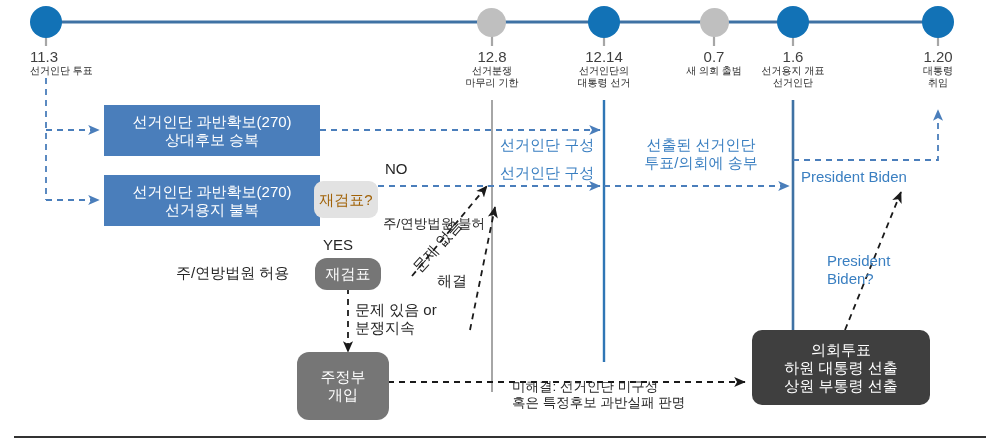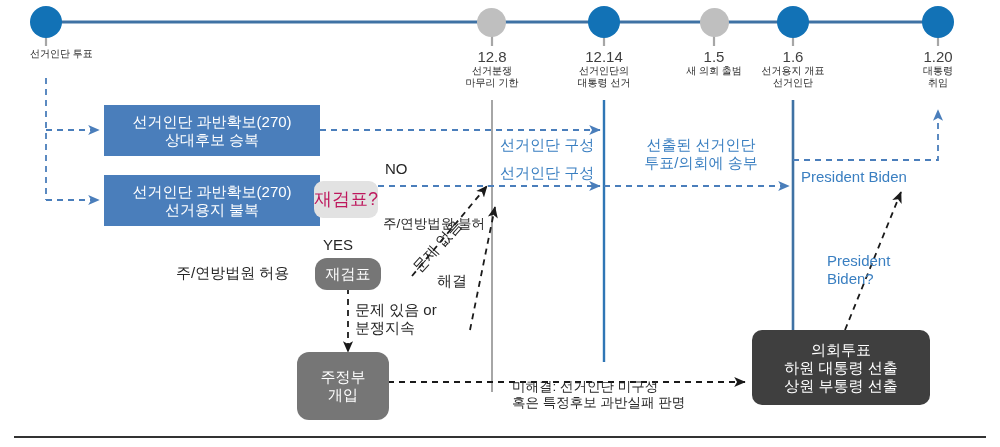--- a/index.html
+++ b/index.html
@@ -18,21 +18,21 @@
 
   .tl-label{position:absolute;text-align:center;line-height:1.16;white-space:nowrap;}
   .tl-date{font-size:15px;color:#3f3f3f;}
   .tl-name{font-size:10px;color:#262626;}
 
   
   .box{position:absolute;display:flex;flex-direction:column;align-items:center;
        justify-content:center;text-align:center;line-height:1.2;}
   .box-blue{background:#4a7ebb;color:#ffffff;font-size:15px;}
   .box-gray-round{background:#767676;color:#ffffff;border-radius:12px;font-size:15px;}
-  .box-lightgray-round{background:#e2e2e2;color:#be185d;border-radius:9px;font-size:18px;}
+  .box-lightgray-round{background:#e2e2e2;color:#a16207;border-radius:9px;font-size:15px;}
   .box-dark-round{background:#3f3f3f;color:#ffffff;border-radius:10px;font-size:15px;}
   .box-dark-round .ttl{font-weight:normal;}
 
   
   .txt{position:absolute;white-space:nowrap;line-height:1.22;}
   .t-dark{color:#262626;font-size:15px;}
   .t-blue{color:#3a7fc1;font-size:15px;}
   .t-small{font-size:13.5px;margin-top:24px;}
   .t-rot{transform-origin:left top;}
   .center{text-align:center;}
@@ -93,37 +93,38 @@
   </svg>
 
   <div class="tl-node blue" style="left:30px;top:6px;width:32px;height:32px;"></div>
   <div class="tl-node gray" style="left:477px;top:8px;width:29px;height:29px;"></div>
   <div class="tl-node blue" style="left:588px;top:6px;width:32px;height:32px;"></div>
   <div class="tl-node gray" style="left:700px;top:8px;width:29px;height:29px;"></div>
   <div class="tl-node blue" style="left:777px;top:6px;width:32px;height:32px;"></div>
   <div class="tl-node blue" style="left:922px;top:6px;width:32px;height:32px;"></div>
 
   <div class="tl-label" style="left:0px;top:48px;width:170px;text-align:left;padding-left:30px;box-sizing:border-box;">
+    <div class="tl-date">11.3</div>
     <div class="tl-name">선거인단 투표</div>
   </div>
 
   <div class="tl-label" style="left:412px;top:48px;width:160px;">
     <div class="tl-date">12.8</div>
     <div class="tl-name">선거분쟁</div>
     <div class="tl-name">마무리 기한</div>
   </div>
 
   <div class="tl-label" style="left:524px;top:48px;width:160px;">
     <div class="tl-date">12.14</div>
     <div class="tl-name">선거인단의</div>
     <div class="tl-name">대통령 선거</div>
   </div>
 
   <div class="tl-label" style="left:639px;top:48px;width:150px;">
-    <div class="tl-date">1.5</div>
+    <div class="tl-date">0.7</div>
     <div class="tl-name">새 의회 출범</div>
   </div>
 
   <div class="tl-label" style="left:713px;top:48px;width:160px;">
     <div class="tl-date">1.6</div>
     <div class="tl-name">선거용지 개표</div>
     <div class="tl-name">선거인단</div>
   </div>
 
   <div class="tl-label" style="left:878px;top:48px;width:120px;">

